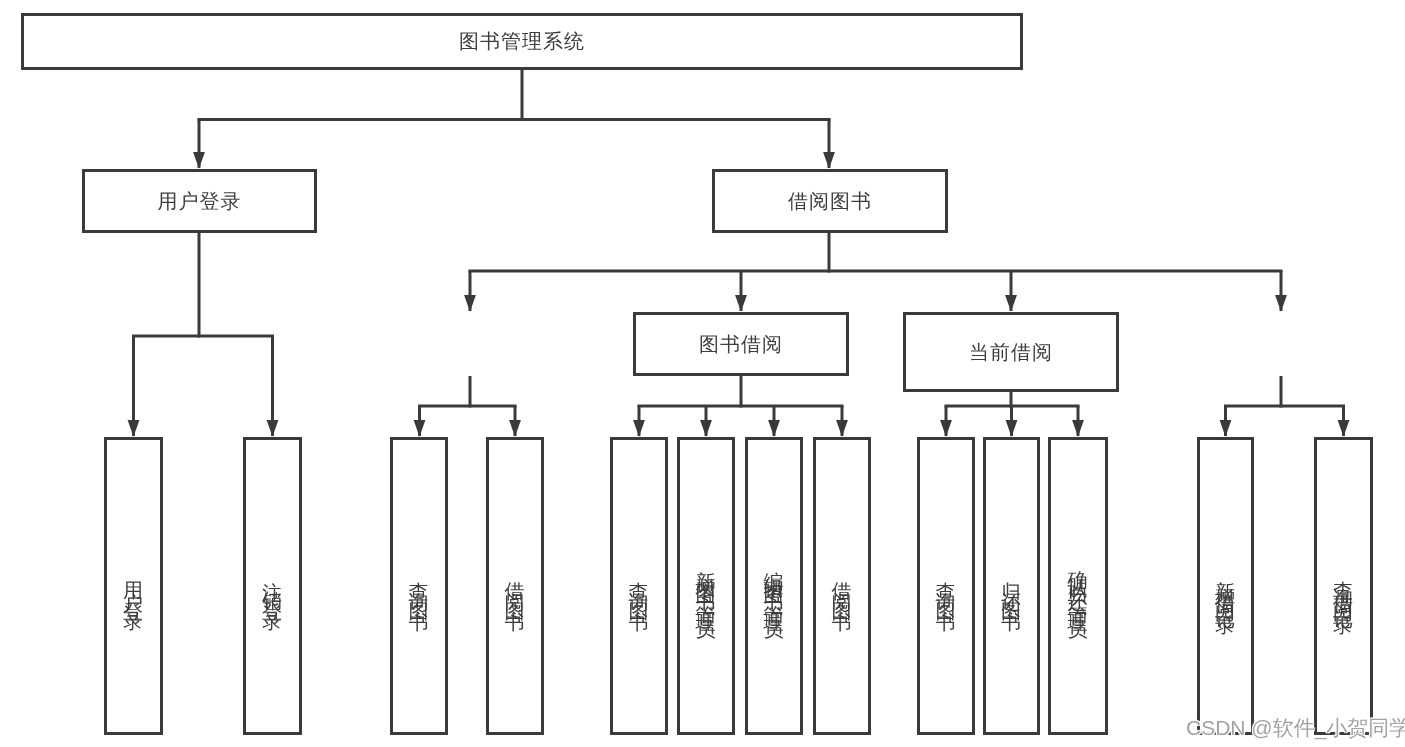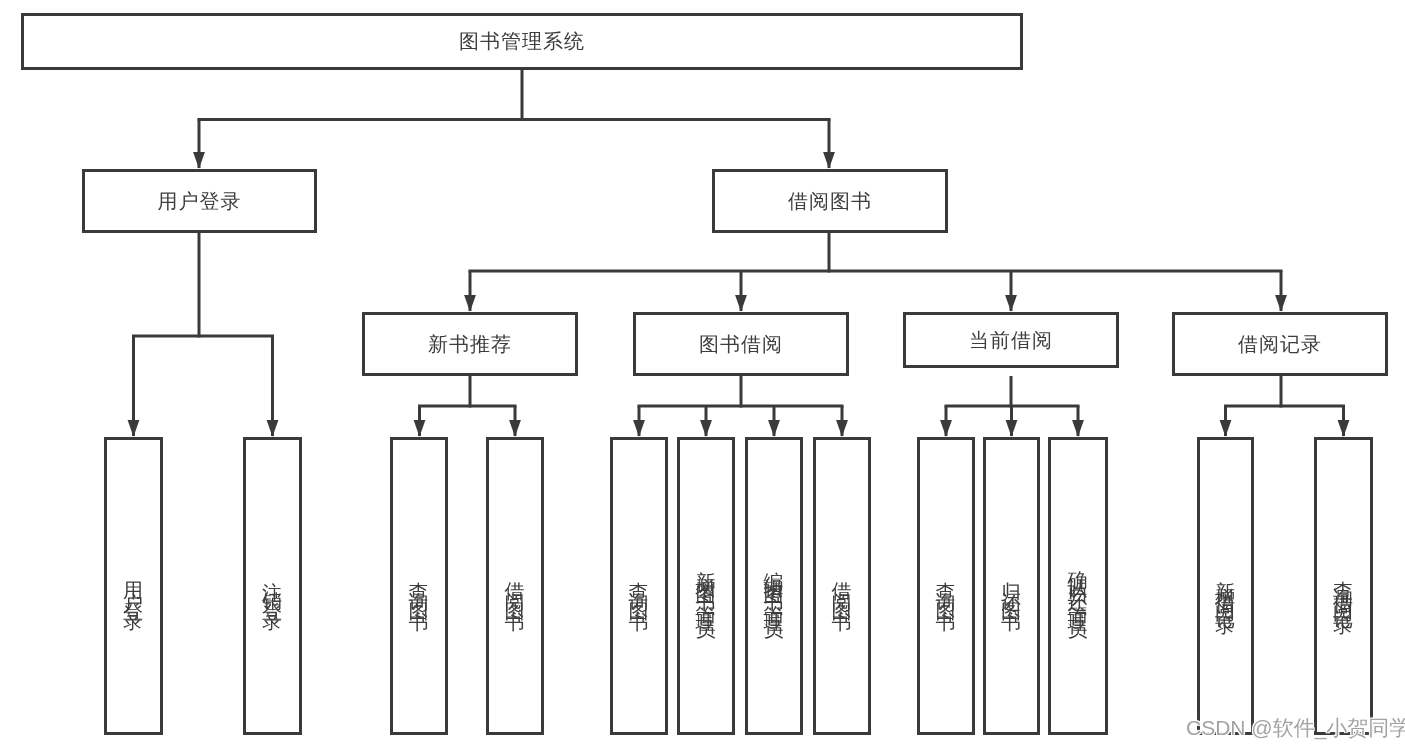--- a/index.html
+++ b/index.html
@@ -110,31 +110,25 @@
     <span>图书管理系统</span>
   </div>
 
   <div class="hbox" style="left:82px;top:169px;width:235px;height:64px;">
     <span>用户登录</span>
   </div>
   <div class="hbox" style="left:712px;top:169px;width:236px;height:64px;">
     <span>借阅图书</span>
   </div>
 
-  <div class="hbox" style="left:362px;top:312px;width:216px;height:64px;">
-    <span>新书推荐</span>
-  </div>
   <div class="hbox" style="left:633px;top:312px;width:216px;height:64px;">
     <span>图书借阅</span>
   </div>
-  <div class="hbox" style="left:903px;top:312px;width:216px;height:56px;">
+  <div class="hbox" style="left:903px;top:312px;width:216px;height:80px;">
     <span>当前借阅</span>
-  </div>
-  <div class="hbox" style="left:1172px;top:312px;width:216px;height:64px;">
-    <span>借阅记录</span>
   </div>
 
   <div class="vbox" style="left:104px;width:59px;">
     <span>用户登录</span>
   </div>
   <div class="vbox" style="left:243px;width:59px;">
     <span>注销登录</span>
   </div>
   <div class="vbox" style="left:390px;width:58px;">
     <span>查询图书</span>

